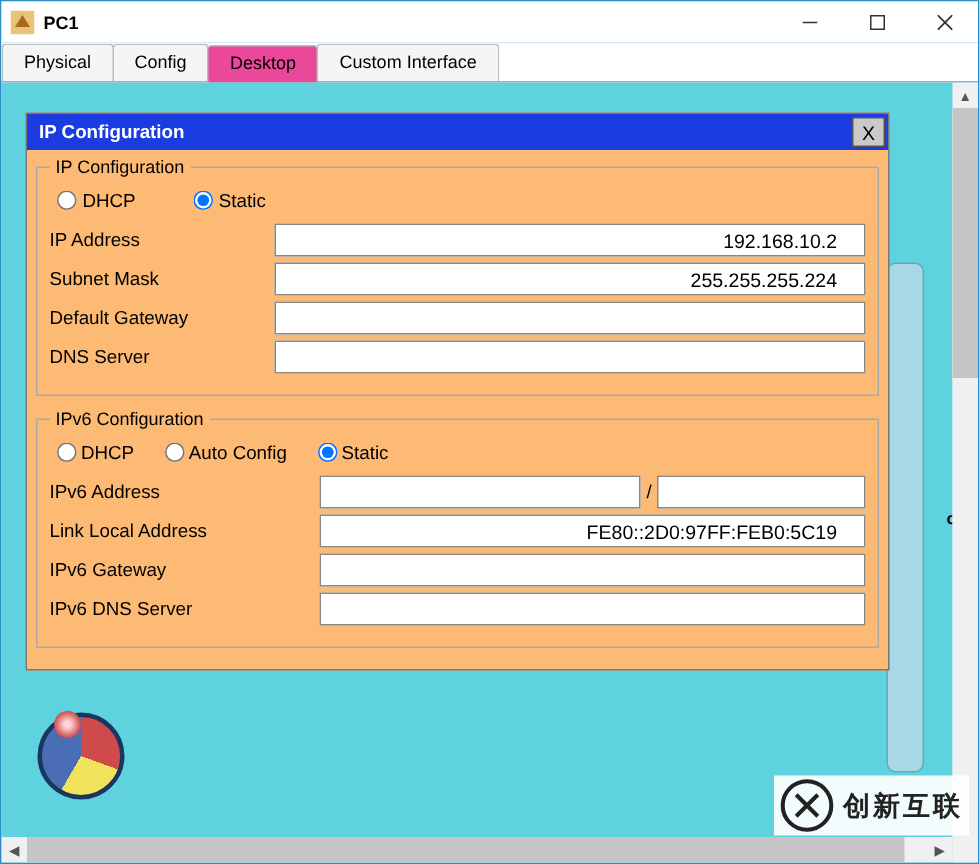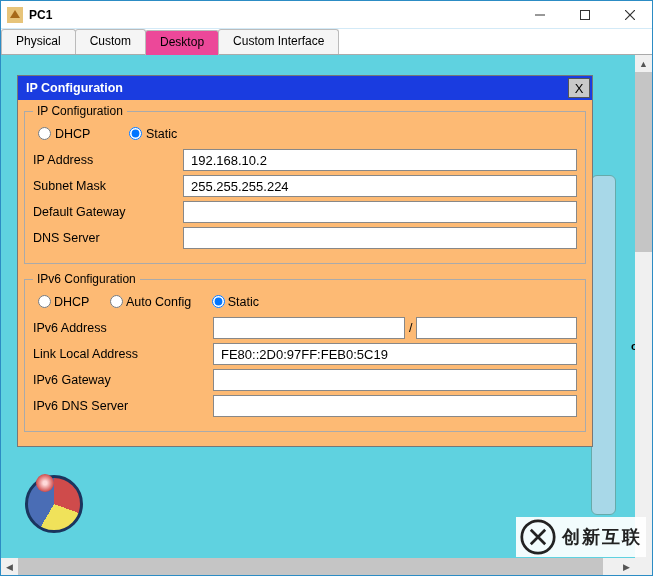--- a/index.html
+++ b/index.html
@@ -29,21 +29,21 @@
   .ip-dialog .header { background: #0033cc; background: linear-gradient(#1a3ce0,#1a3ce0); height: 24px; display: flex; align-items: center; color: #fff; font-weight: bold; font-size: 15px; padding-left: 8px; }
   .ip-dialog .header .close { margin-left: auto; width: 22px; height: 20px; margin-right: 2px; background: #c9c9c9; border: 1px solid #555; display: flex; align-items: center; justify-content: center; color: #000; font-size: 13px; font-weight: normal; }
   .dialog-body { padding: 4px 6px 6px 6px; }
   fieldset { border: 1px solid #aaa; margin: 0 0 8px 0; padding: 6px 8px 10px 8px; }
   fieldset legend { font-size: 12px; padding: 0 4px; }
   .radio-row { margin-bottom: 8px; }
   .radio-row label { margin-right: 30px; font-size: 12.5px; }
   .radio-row input { vertical-align: -2px; margin-right: 4px; }
   .form-row { display: flex; align-items: center; margin: 4px 0; }
   .form-row .lbl { width: 150px; font-size: 12.5px; }
-  .form-row input[type=text] { flex: 1; height: 22px; border: 1px solid #888; padding: 0 7px; font-size: 13px; }
+  .form-row input[type=text] { flex: 1; height: 22px; border: 1px solid #888; padding: 0 18px; font-size: 13px; text-align: right; }
   .ipv6addr-row input.addr { flex: 1; }
   .ipv6addr-row .slash { padding: 0 4px; }
   .ipv6addr-row input.prefix { width: 36px; height: 22px; border: 1px solid #888; }
   .radio-row-v6 label { margin-right: 12px; font-size: 12.5px; }
   .radio-row-v6 input { vertical-align: -2px; margin-right: 3px; }
   .desk-icons-row { position: absolute; left: 24px; top: 420px; }
   .piechart { width: 58px; height: 58px; border-radius: 50%; background: conic-gradient(#cf4b4b 0 110deg,#f0e25a 110deg 210deg,#4a6db5 210deg 360deg); border: 3px solid #1a355e; position: relative; }
   .piechart::after { content: ""; position: absolute; left: 8px; top: -4px; width: 18px; height: 18px; border-radius: 50%; background: radial-gradient(circle,#ffd9d9 15%,#cf4b4b 70%,#8a2a2a); }
   .brand { position: absolute; right: 6px; bottom: 18px; display: flex; align-items: center; gap: 6px; background: rgba(255,255,255,0.92); padding: 2px 4px; margin-left: 48px; }
   .brand .glyph { width: 36px; height: 36px; }
@@ -74,21 +74,21 @@
     <div class="winbtn">
         <svg width="10" height="10">
           <line x1="0" y1="0" x2="10" y2="10" stroke="#333" stroke-width="1.2"></line>
           <line x1="10" y1="0" x2="0" y2="10" stroke="#333" stroke-width="1.2"></line>
         </svg>
       </div>
   </div>
 
   <div class="tabbar">
     <div class="tab">Physical</div>
-    <div class="tab">Custom</div>
+    <div class="tab">Config</div>
     <div class="tab active">Desktop</div>
     <div class="tab">Custom Interface</div>
   </div>
 
   <div class="desktop-bg">
     <div class="hidden-shape"></div>
     <div class="hidden-shape2">or</div>
 
     <div class="ip-dialog">
       <div class="header">

